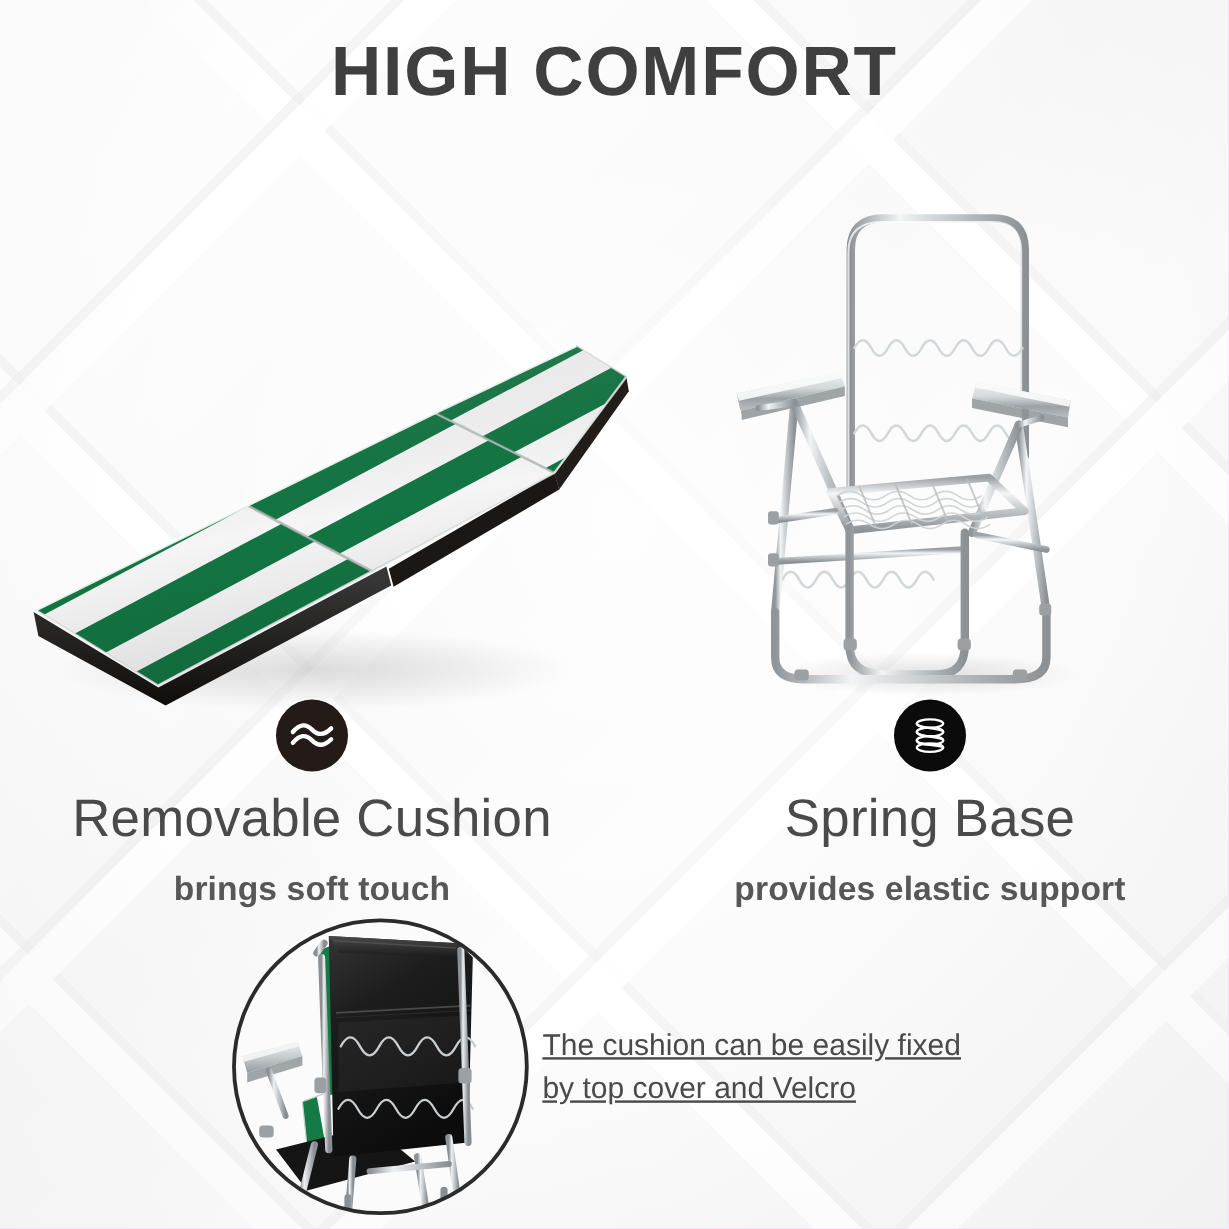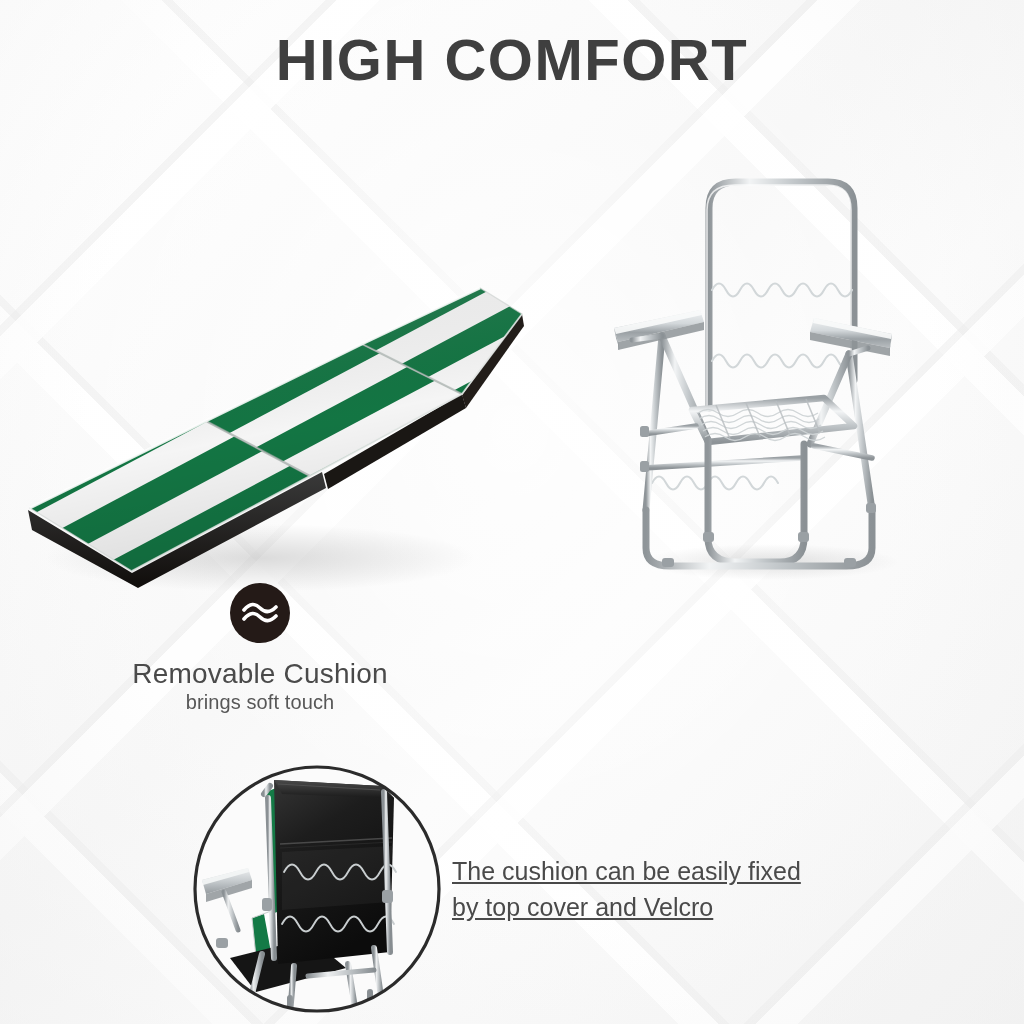--- a/index.html
+++ b/index.html
@@ -67,26 +67,26 @@
 
   .badge {
     width: 60px; height: 60px; border-radius: 50%;
     margin: 0 auto 16px auto;
     display: flex; align-items: center; justify-content: center;
   }
   .badge.cushion { background: #241a17; }
   .badge.spring  { background: #0b0b0b; }
 
   .f-title {
-    font-size: 28px; color: #4a4a4a; font-weight: normal;
-    line-height: 1.1; margin-bottom: 1px;
+    font-size: 44px; color: #4a4a4a; font-weight: normal;
+    line-height: 1.1; margin-bottom: 18px;
     letter-spacing: 0.2px;
   }
   .f-sub {
-    font-size: 20px; color: #575757; font-weight: normal;
+    font-size: 28px; color: #575757; font-weight: bold;
     letter-spacing: 0.1px;
   }
 
   
   .caption {
     position: absolute; left: 452px; top: 854px; width: 400px;
     font-size: 25px; line-height: 1.42; color: #4a4a4a; text-decoration: underline;
   }
 
   
@@ -427,19 +427,36 @@
     <div class="badge cushion">
       <svg width="36" height="22" viewBox="0 0 36 22" aria-hidden="true">
         <path d="M2,8 C8,1 13,1 18,6 C23,11 28,11 34,5" fill="none" stroke="#ffffff" stroke-width="3.6" stroke-linecap="round"></path>
         <path d="M2,17 C8,10 13,10 18,15 C23,20 28,20 34,14" fill="none" stroke="#ffffff" stroke-width="3.6" stroke-linecap="round"></path>
       </svg>
     </div>
     <div class="f-title">Removable Cushion</div>
     <div class="f-sub">brings soft touch</div>
   </div>
 
+  <div class="feature right">
+    <div class="badge spring">
+      <svg width="34" height="34" viewBox="0 0 34 34" aria-hidden="true">
+        <g fill="none" stroke="#ffffff" stroke-width="1.9" stroke-linecap="round">
+          <ellipse cx="17" cy="7" rx="11" ry="3.6"></ellipse>
+          <path d="M6,7   C6,11 28,11 28,14"></path>
+          <ellipse cx="17" cy="14" rx="11" ry="3.6"></ellipse>
+          <path d="M6,14  C6,18 28,18 28,21"></path>
+          <ellipse cx="17" cy="21" rx="11" ry="3.6"></ellipse>
+          <path d="M6,21  C6,25 28,25 28,27"></path>
+          <ellipse cx="17" cy="27" rx="11" ry="3.6"></ellipse>
+        </g>
+      </svg>
+    </div>
+    <div class="f-title">Spring Base</div>
+    <div class="f-sub">provides elastic support</div>
+  </div>
 
   <div class="caption">
     <div>The cushion can be easily fixed</div>
     <div>by top cover and Velcro</div>
   </div>
 
 </div>
 
 </body></html>

